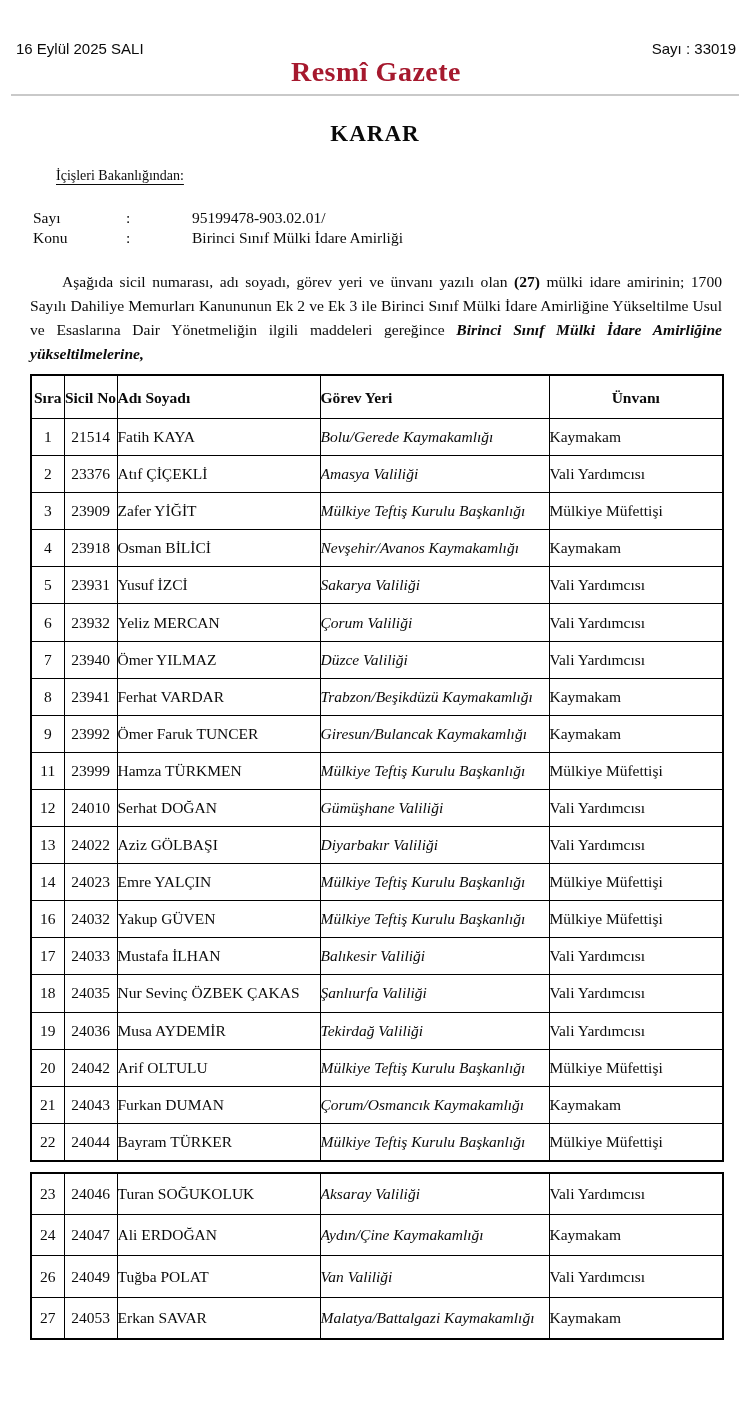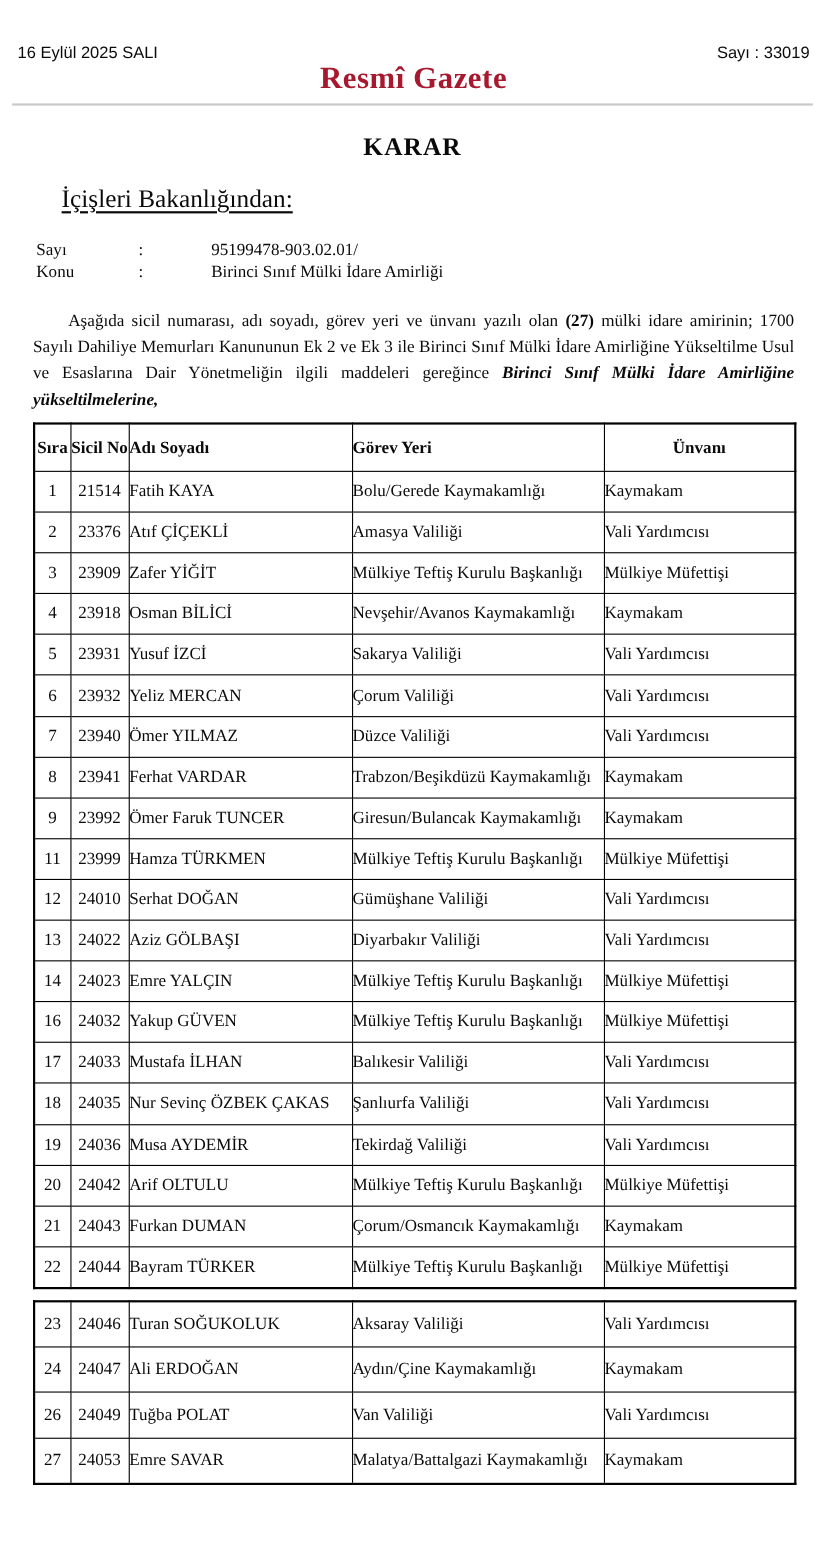--- a/index.html
+++ b/index.html
@@ -45,21 +45,21 @@
   
   .doc-title {
     text-align: center;
     font-size: 23px;
     font-weight: bold;
     letter-spacing: 1px;
     margin-top: 25px;
   }
   .authority {
     margin: 21px 0 0 56px;
-    font-size: 23px;
+    font-size: 14px;
     text-decoration: underline;
     text-underline-offset: 4px;
   }
   .meta-block {
     margin: 24px 0 0 33px;
     font-size: 15.5px;
   }
   .meta-row { display: flex; line-height: 20px; gap: 36px; }
   .meta-label { width: 57px; }
   .meta-colon { width: 30px; }
@@ -95,21 +95,21 @@
   th.h-sira, th.h-sicil, th.h-unvan { text-align: center; }
   th.h-ad, th.h-gorev { text-align: left; padding-left: 5px; }
 
   .t1 td { height: 36.1px; }
   .t2 td { height: 40.3px; }
   .t2 { margin-top: 10px !important; }
 
   td.cell-sira  { text-align: center; }
   td.cell-sicil { text-align: center; font-weight: bold; }
   td.cell-ad    { padding-left: 5px; }
-  td.cell-gorev { padding-left: 6px; }
+  td.cell-gorev { padding-left: 6px; font-style: italic; }
   td.cell-unvan { padding-left: 9px; }
 </style>
 </head>
 <body>
 
 <div class="gz-header">
   <span class="gz-date">16 Eylül 2025 SALI</span>
   <span class="gz-masthead" style="color: rgb(166, 25, 46);">Resmî Gazete</span>
   <span class="gz-issue">Sayı : 33019</span>
 </div>
@@ -320,18 +320,18 @@
       <tr>
         <td class="cell-sira">26</td>
         <td class="cell-sicil">24049</td>
         <td class="cell-ad">Tuğba POLAT</td>
         <td class="cell-gorev">Van Valiliği</td>
         <td class="cell-unvan">Vali Yardımcısı</td>
       </tr>
       <tr>
         <td class="cell-sira">27</td>
         <td class="cell-sicil">24053</td>
-        <td class="cell-ad">Emre SAVAR</td>
+        <td class="cell-ad">Erkan SAVAR</td>
         <td class="cell-gorev">Malatya/Battalgazi Kaymakamlığı</td>
         <td class="cell-unvan">Kaymakam</td>
       </tr>
     </tbody>
 </table>
 
 </body></html>

